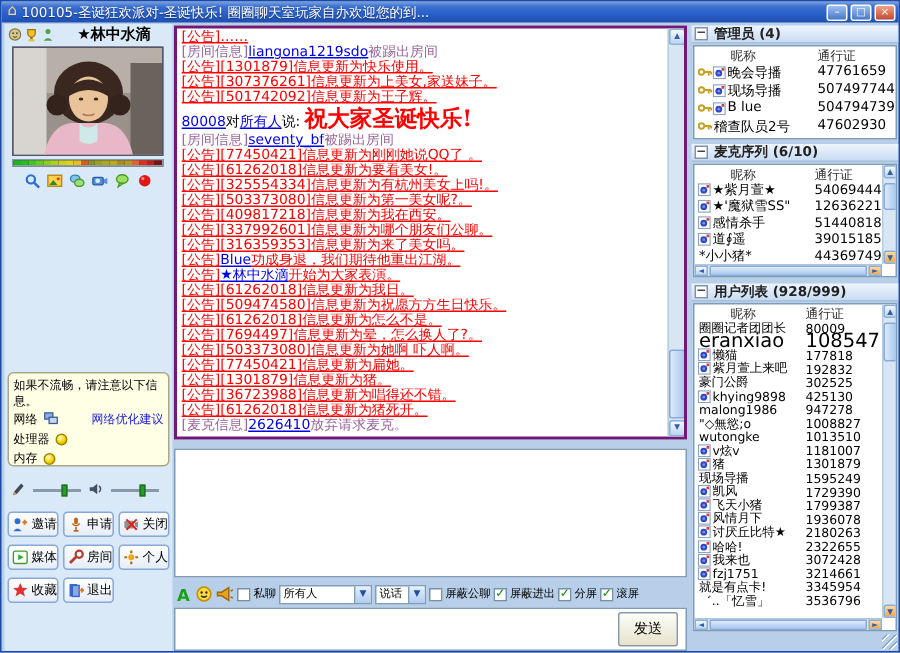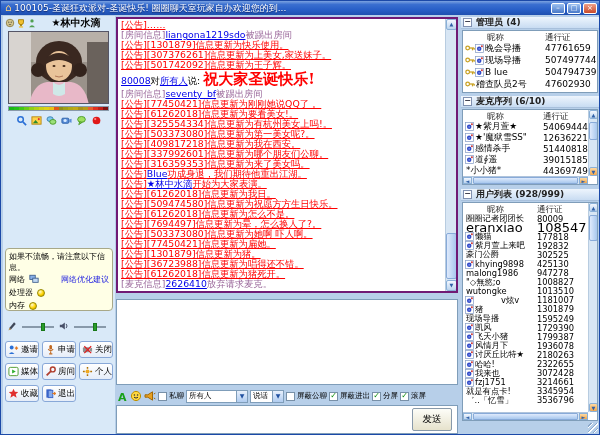--- a/index.html
+++ b/index.html
@@ -537,21 +537,21 @@
         <span class="rid" style="left: 74px;">947278</span>
       </div>
       <div class="trow" style="height: 9.1px; font-size: 8.3px;">
         <span class="nm" style="max-width: 60px;">"◇無慾;o</span>
         <span class="rid" style="left: 74px;">1008827</span>
       </div>
       <div class="trow" style="height: 9.1px; font-size: 8.3px;">
         <span class="nm" style="max-width: 60px;">wutongke</span>
         <span class="rid" style="left: 74px;">1013510</span>
       </div>
-      <div class="trow" style="height: 9.1px; font-size: 8.3px; gap: 26px;">
+      <div class="trow" style="height: 9.1px; font-size: 8.3px;">
         <span class="ico" style="height: 9px; width: 9px;"><svg viewBox="0 0 12 12" width="9" height="9">
             <rect x=".8" y=".8" width="10.4" height="10.4" fill="#fff" stroke="#8aa0c8"></rect>
             <circle cx="5.6" cy="6.4" r="3" fill="#3048c8"></circle>
             <circle cx="5.6" cy="6.4" r="1.2" fill="#7890e8"></circle>
             <rect x="8" y="1.8" width="2.4" height="2.4" fill="#d04040"></rect>
           </svg></span>
         <span class="nm" style="max-width: 60px;">v炫v</span>
         <span class="rid" style="left: 74px;">1181007</span>
       </div>
       <div class="trow" style="height: 9.1px; font-size: 8.3px;">

